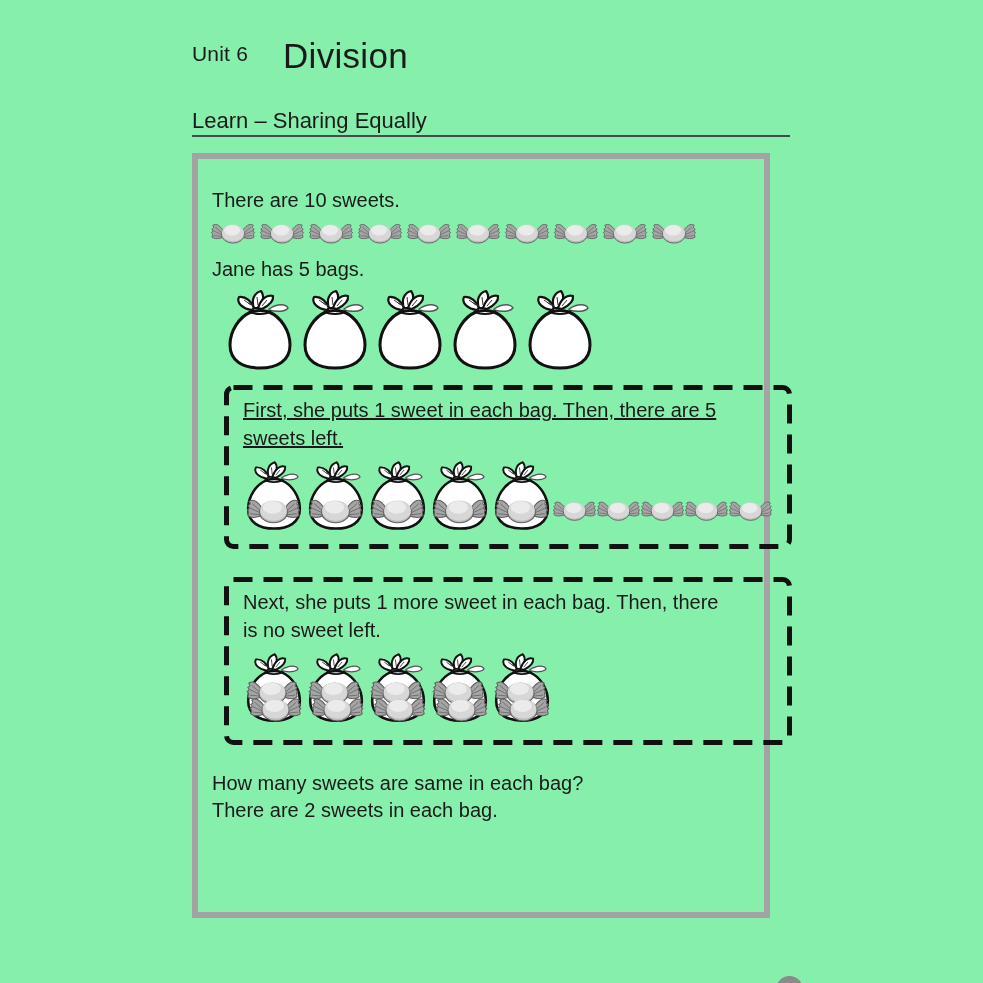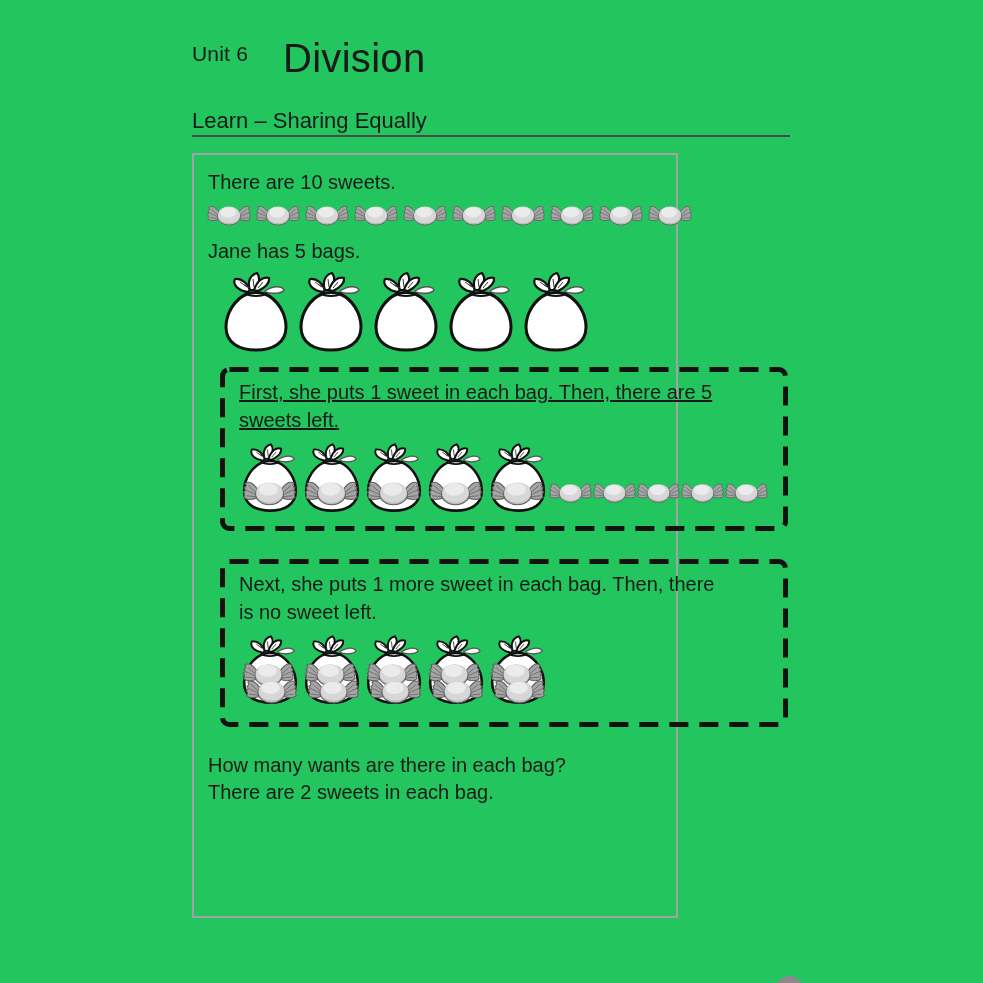--- a/index.html
+++ b/index.html
@@ -1,28 +1,28 @@
 <!DOCTYPE html>
 <html><head>
 <meta charset="utf-8">
 <style>
   * { margin:0; padding:0; box-sizing:border-box; }
   html,body { background:#ffffff; }
   body { font-family:"Liberation Sans","DejaVu Sans",sans-serif; color:#1a1a1a; }
-  #page { position:relative; width:983px; height:983px; background:#22c55e; overflow:hidden; }
+  #page { position:relative; width:983px; height:983px; background:#86efac; overflow:hidden; }
 
   
   .unit-label { position:absolute; left:192px; top:42px; font-size:21px; letter-spacing:.2px; }
-  .page-title { position:absolute; left:283px; top:36px; font-size:40px; letter-spacing:.3px; }
+  .page-title { position:absolute; left:283px; top:36px; font-size:35px; letter-spacing:.3px; }
   .section-heading { position:absolute; left:192px; top:108px; width:598px;
     font-size:22px; padding-bottom:1px; border-bottom:2px solid #4a4a4a; }
 
   
-  .lesson-box { position:absolute; left:192px; top:153px; width:486px; height:765px;
-    border:2px solid #a3a3a3; padding:10px 14px; }
+  .lesson-box { position:absolute; left:192px; top:153px; width:578px; height:765px;
+    border:6px solid #a3a3a3; padding:24px 14px; }
   .line { font-size:20px; line-height:1.35; }
   .mt4  { margin-top:4px; }  .mt10 { margin-top:10px; } .mt22 { margin-top:22px; }
 
   .sweets-row { display:flex; gap:3px; margin-top:5px; margin-left:-2px; }
   .sweets-row svg { width:46px; height:27px; flex:none; }
 
   .bags-row { display:flex; gap:3px; margin-top:4px; margin-left:12px; }
   .bags-row svg { width:72px; height:84px; flex:none; }
 
   
@@ -275,20 +275,20 @@
                 </svg>
               <svg class="c2b">
                   <use href="#sym-candy"></use>
                 </svg>
             </div>
             </div>
         </div>
       </div>
     </div>
 
-    <div class="line question-text">How many wants are there in each bag?</div>
+    <div class="line question-text">How many sweets are same in each bag?</div>
     <div class="line answer-text">There are 2 sweets in each bag.</div>
 
   </div>
 
   <div class="page-badge">37</div>
 
 </div>
 
 </body></html>

